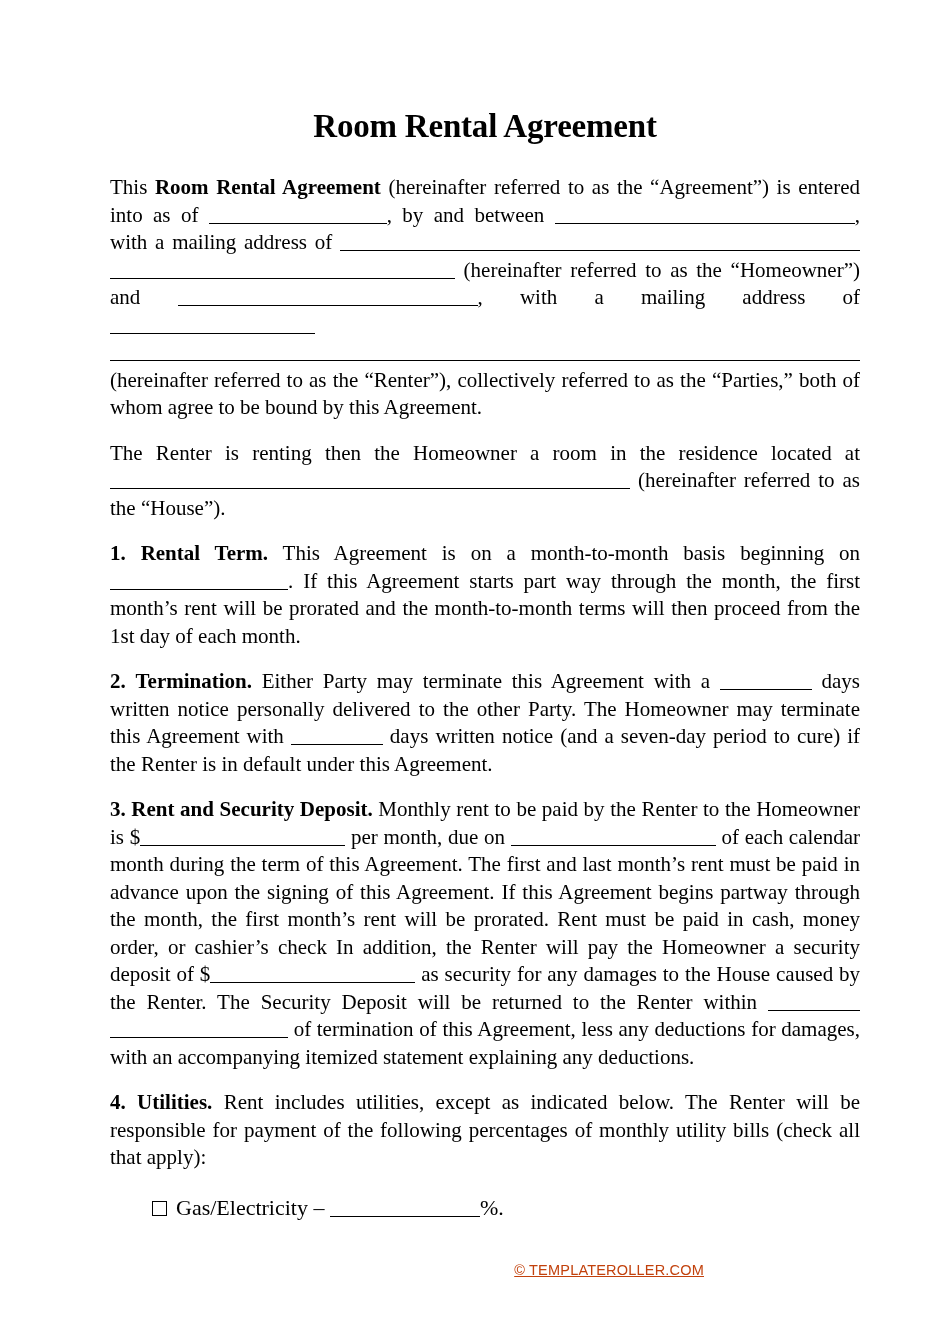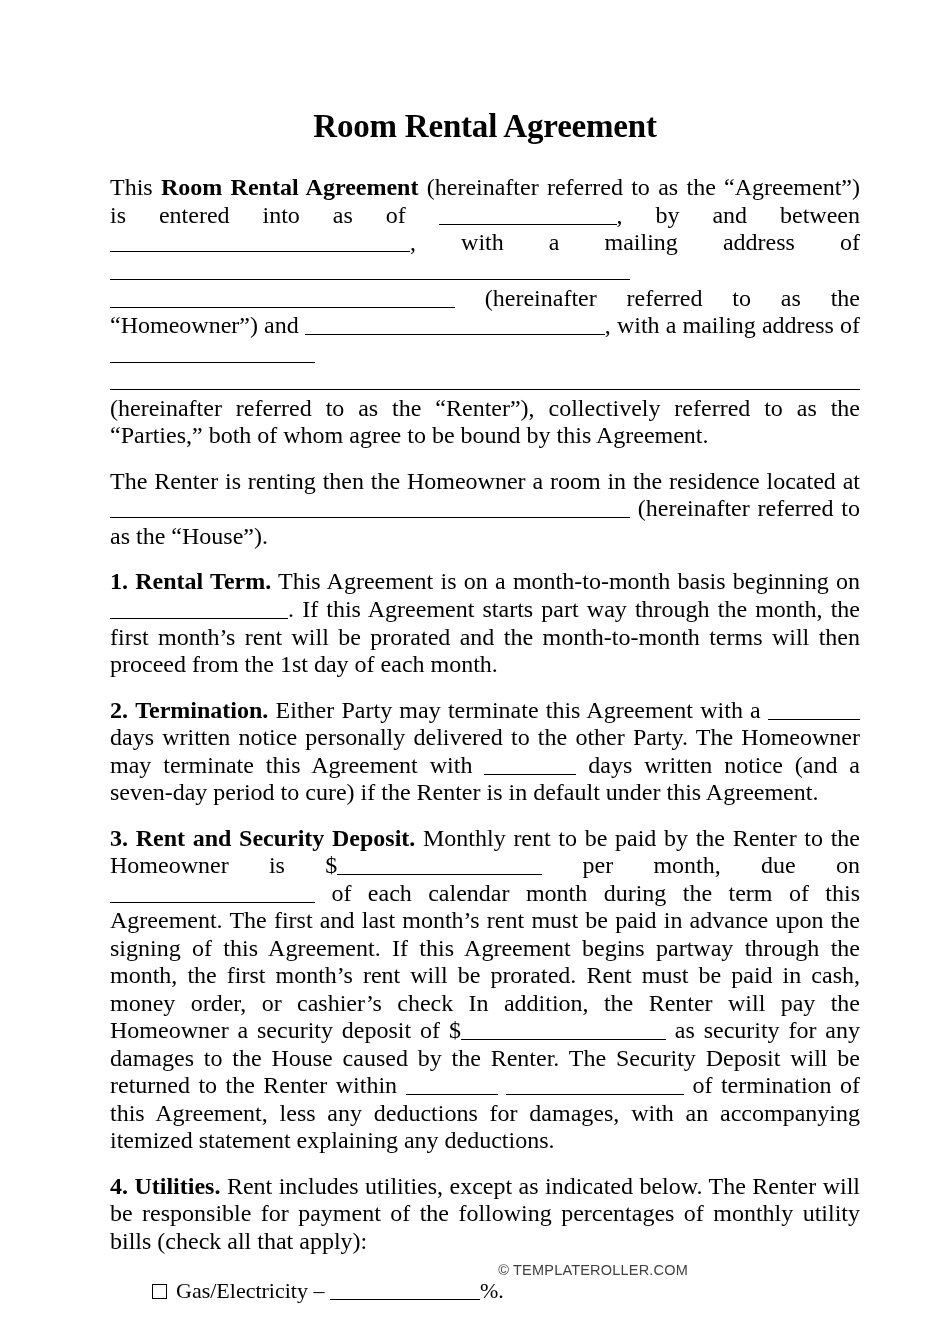--- a/index.html
+++ b/index.html
@@ -14,37 +14,38 @@
     font-family: "Liberation Serif", "DejaVu Serif", serif;
     color: #000000;
     overflow: hidden;
   }
   .page {
     position: absolute;
     left: 0; top: 0;
     width: 776px;
     height: 1342px;
     background: #ffffff;
+    padding-left: 16px;
   }
   .content {
     position: absolute;
     left: 110px;
     top: 108px;
     width: 750px;
   }
   .doc-title {
     font-size: 33px;
     font-weight: bold;
     text-align: center;
     letter-spacing: -0.2px;
     margin: 0 0 30px 0;
     line-height: 1.1;
   }
   p.para {
-    font-size: 24px;
+    font-size: 21px;
     line-height: 27.5px;
     text-align: justify;
     text-justify: inter-word;
     margin: 0 0 18px 0;
     hyphens: none;
   }
   p.tight { margin-bottom: 0; }
   .b { font-weight: bold; }
   
   .blank {
@@ -103,15 +104,15 @@
     <p class="para"><span class="b">2.</span><span class="b">&nbsp;</span><span class="b">Termination.</span><span> Either Party may terminate this Agreement with a </span><span class="blank w-s"></span><span> days written notice personally delivered to the other Party. The Homeowner may terminate this Agreement with </span><span class="blank w-s"></span><span> days written notice (and a seven-day period to cure) if the Renter is in default under this Agreement.</span></p>
 
     <p class="para"><span class="b">3.</span><span class="b">&nbsp;</span><span class="b">Rent and Security Deposit.</span><span> Monthly rent to be paid by the Renter to the Homeowner is $</span><span class="blank w-l"></span><span> per month, due on </span><span class="blank w-l"></span><span> of each calendar month during the term of this Agreement. The first and last month’s rent must be paid in advance upon the signing of this Agreement. If this Agreement begins partway through the month, the first month’s rent will be prorated. Rent must be paid in cash, money order, or cashier’s check In addition, the Renter will pay the Homeowner a security deposit of $</span><span class="blank w-l"></span><span> as security for any damages to the House caused by the Renter. The Security Deposit will be returned to the Renter within </span><span class="blank w-s"></span><span> </span><span class="blank w-ml"></span><span> of termination of this Agreement, less any deductions for damages, with an accompanying itemized statement explaining any deductions.</span></p>
 
     <p class="para tight"><span class="b">4.</span><span class="b">&nbsp;</span><span class="b">Utilities.</span><span> Rent includes utilities, except as indicated below. The Renter will be responsible for payment of the following percentages of monthly utility bills (check all that apply):</span></p>
 
     <div class="checkline"><span class="cbox"></span><span>Gas/Electricity – </span><span class="blank w-m"></span><span>%.</span></div>
 
   </div>
 
-  <div class="watermark" style="color: #404040;">© TEMPLATEROLLER.COM</div>
+  <div class="watermark" style="color: #c2410c; text-decoration: underline;">© TEMPLATEROLLER.COM</div>
 
 </div>
 
 </body></html>

